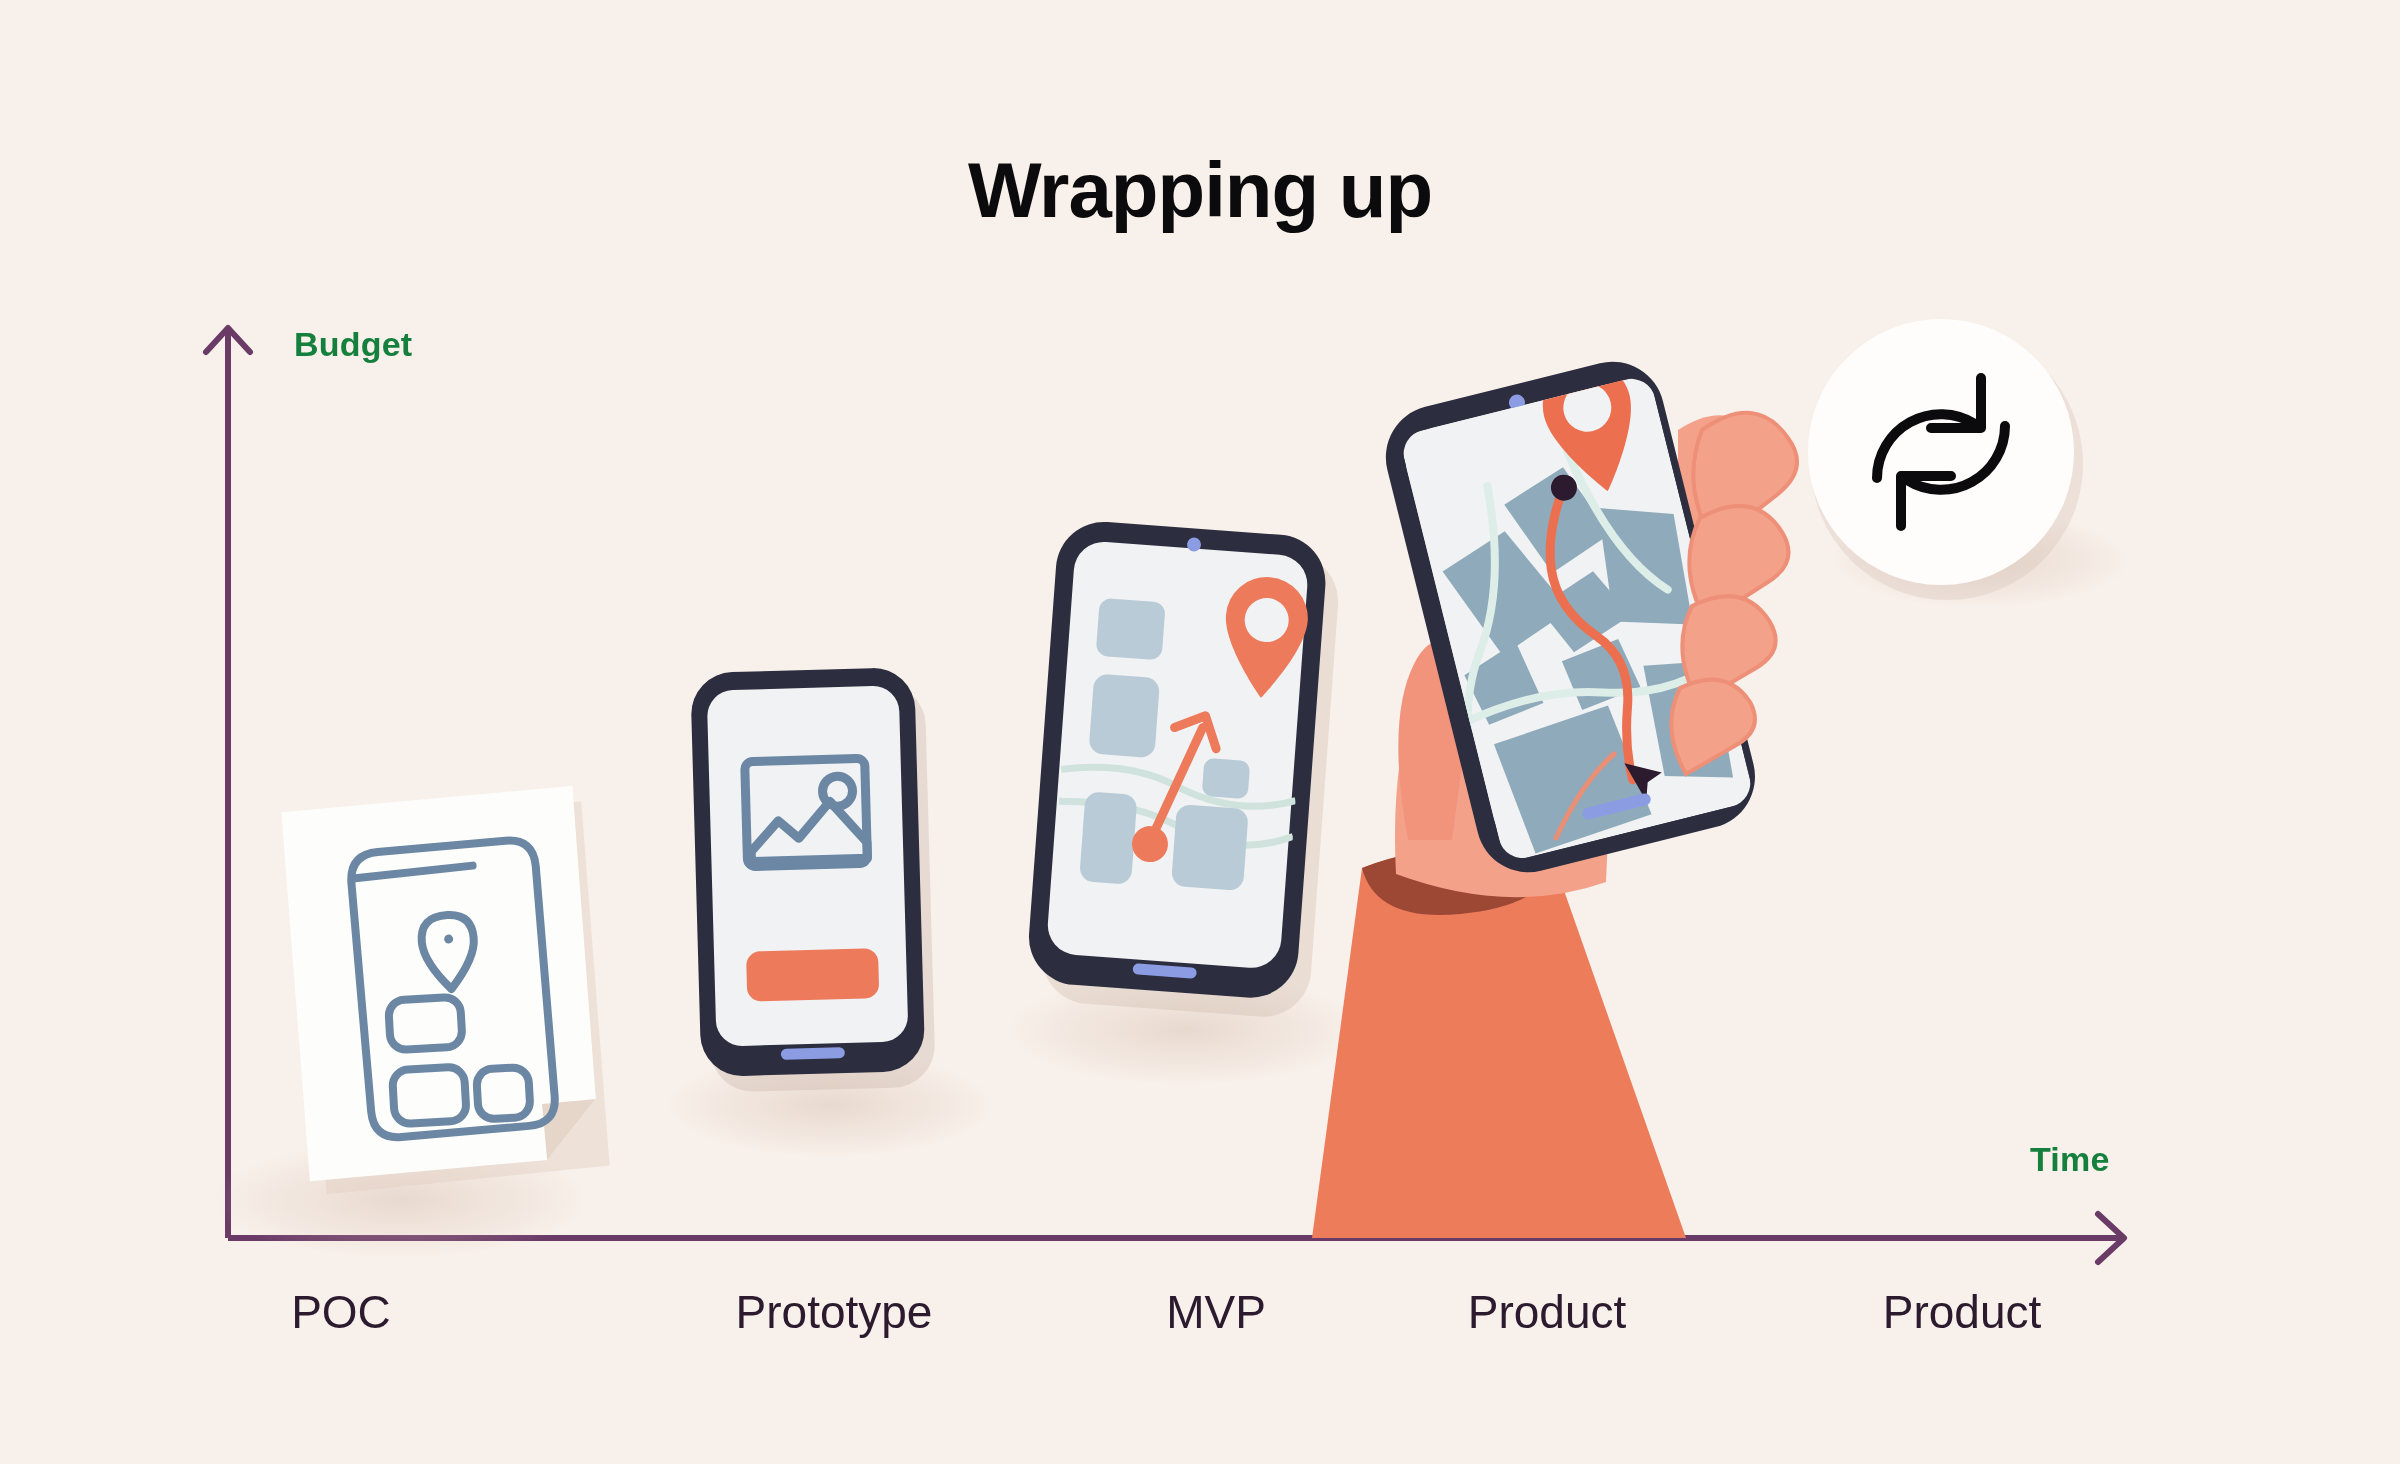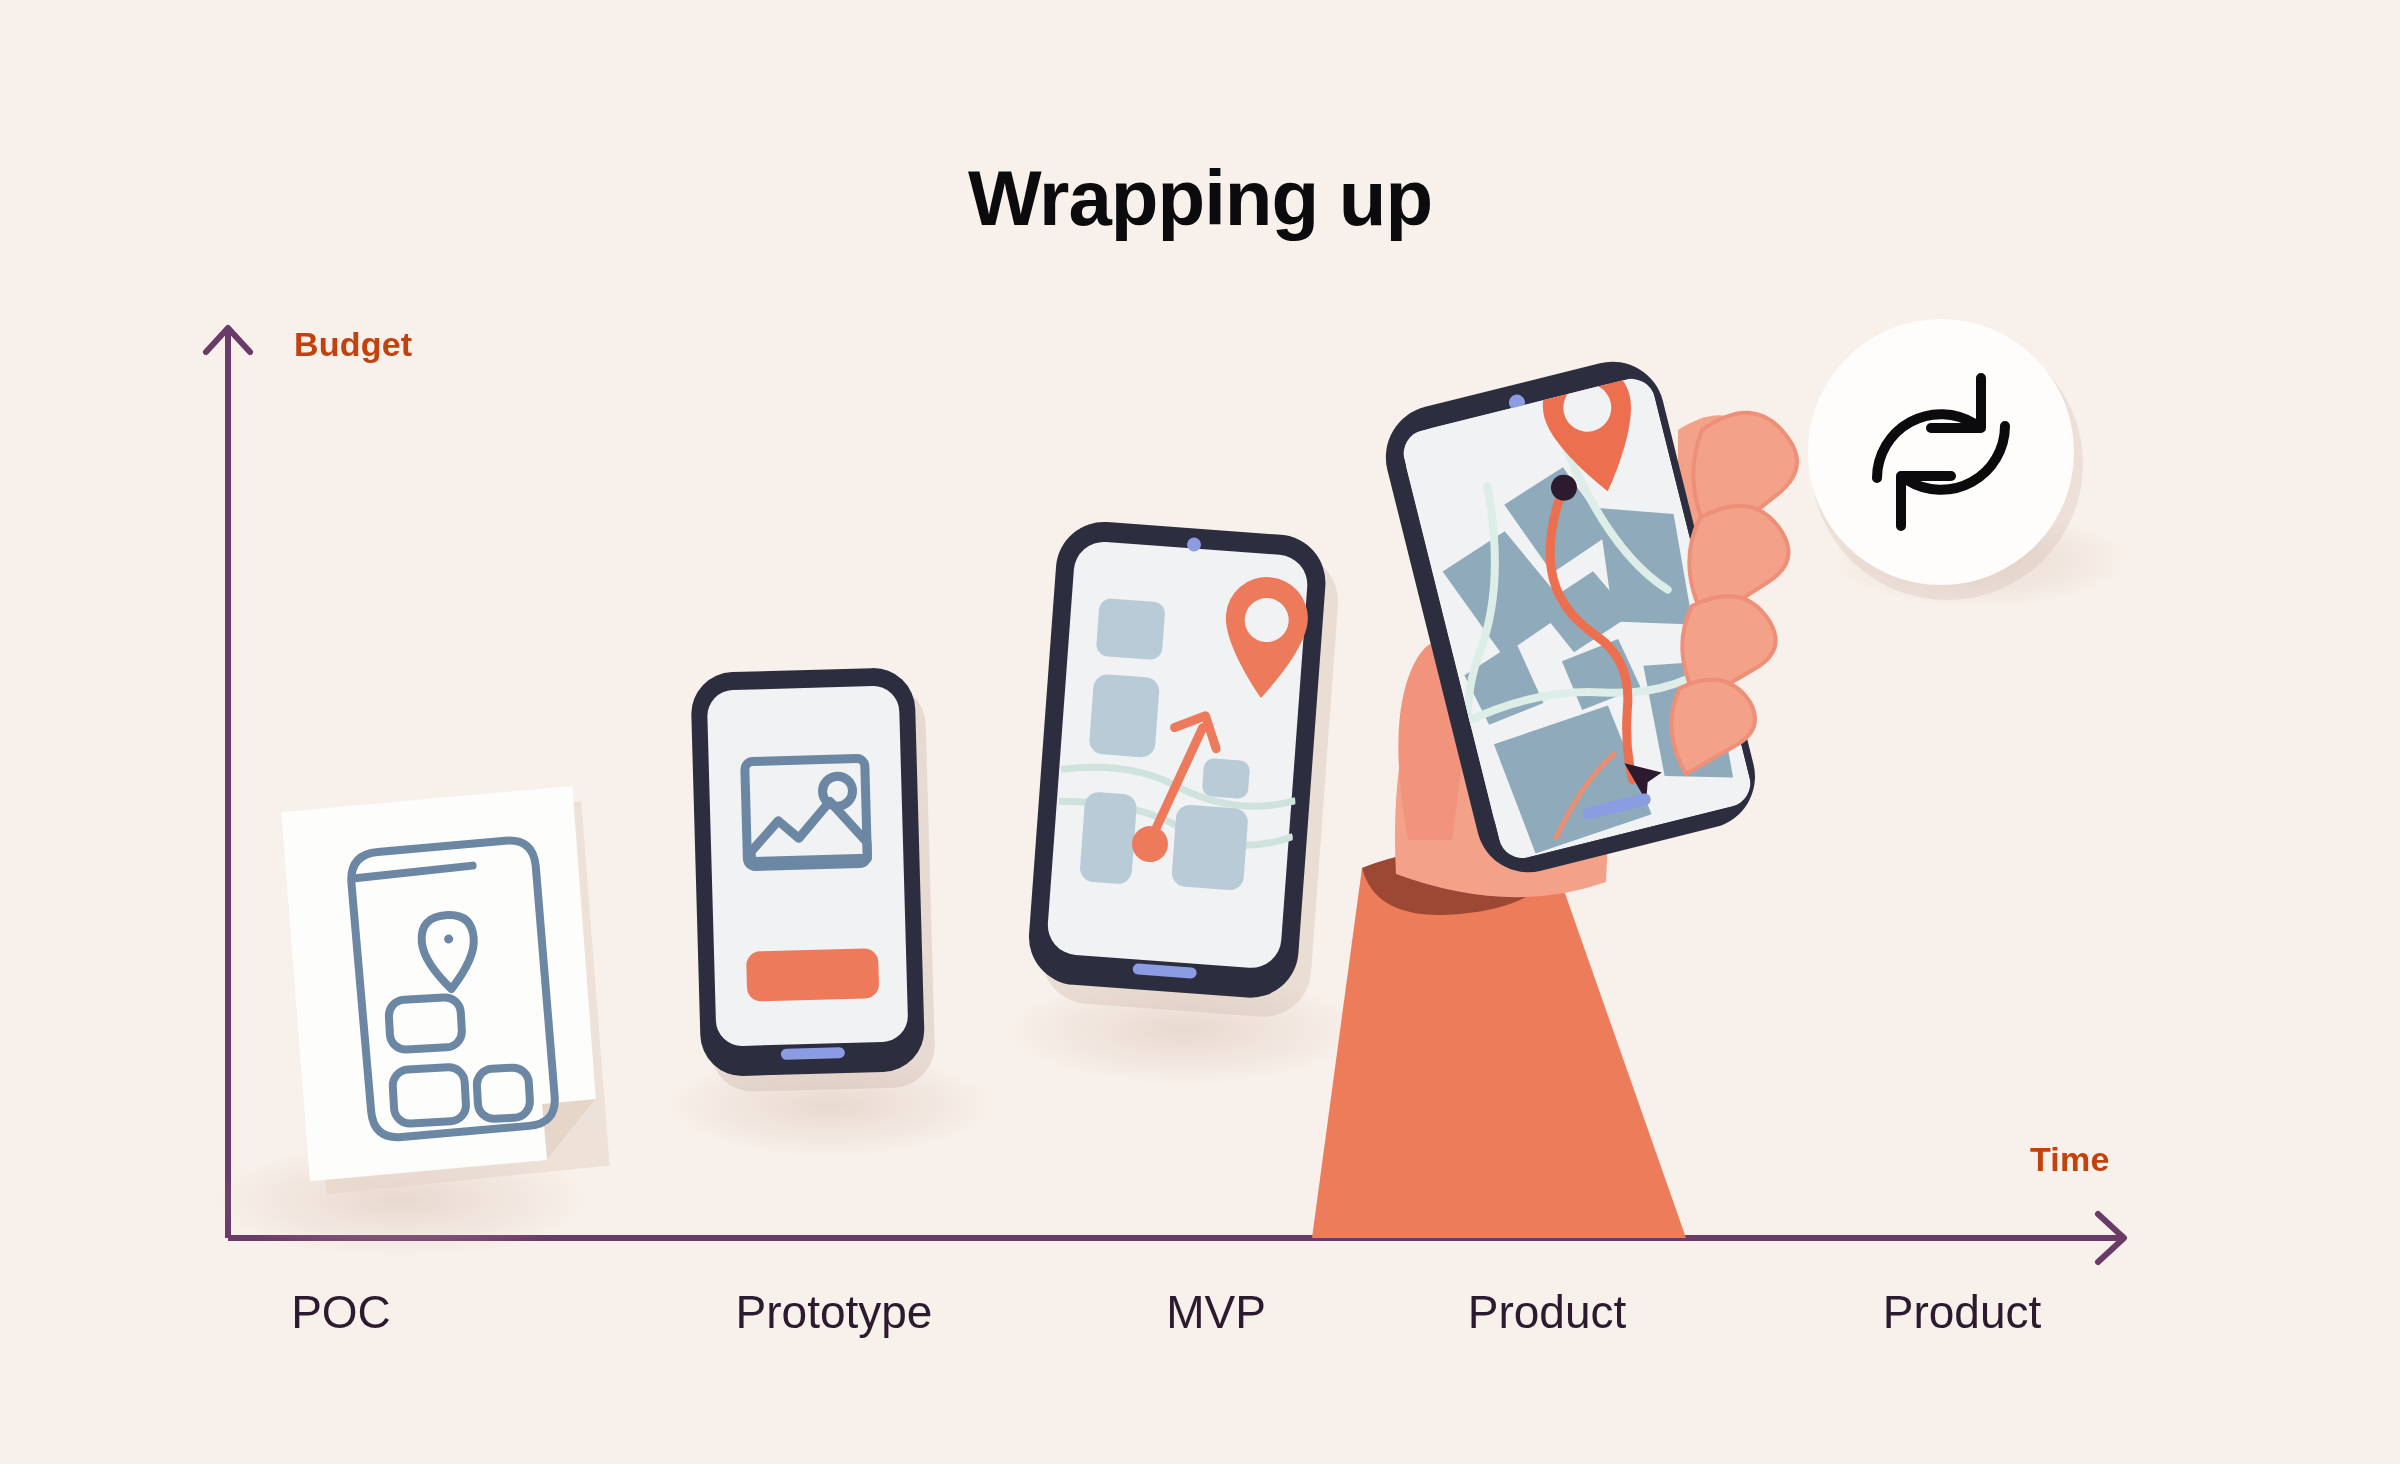--- a/index.html
+++ b/index.html
@@ -14,28 +14,27 @@
 
   .title {
     position:absolute;
     left:0; top:145px;
     width:2400px;
     text-align:center;
     font-size:78px;
     font-weight:bold;
     letter-spacing:-1px;
     color:#0B0B0D;
-    margin-top:8px;
   }
 
   .axis-label {
     position:absolute;
     font-size:34px;
     font-weight:bold;
-    color:#c2410c;
+    color:#15803d;
     letter-spacing:0.2px;
   }
   #budget-label { left:294px; top:325px; }
   #time-label   { left:2030px; top:1140px; }
 
   .cat-label {
     position:absolute;
     top:1285px;
     font-size:46px;
     font-weight:normal;

